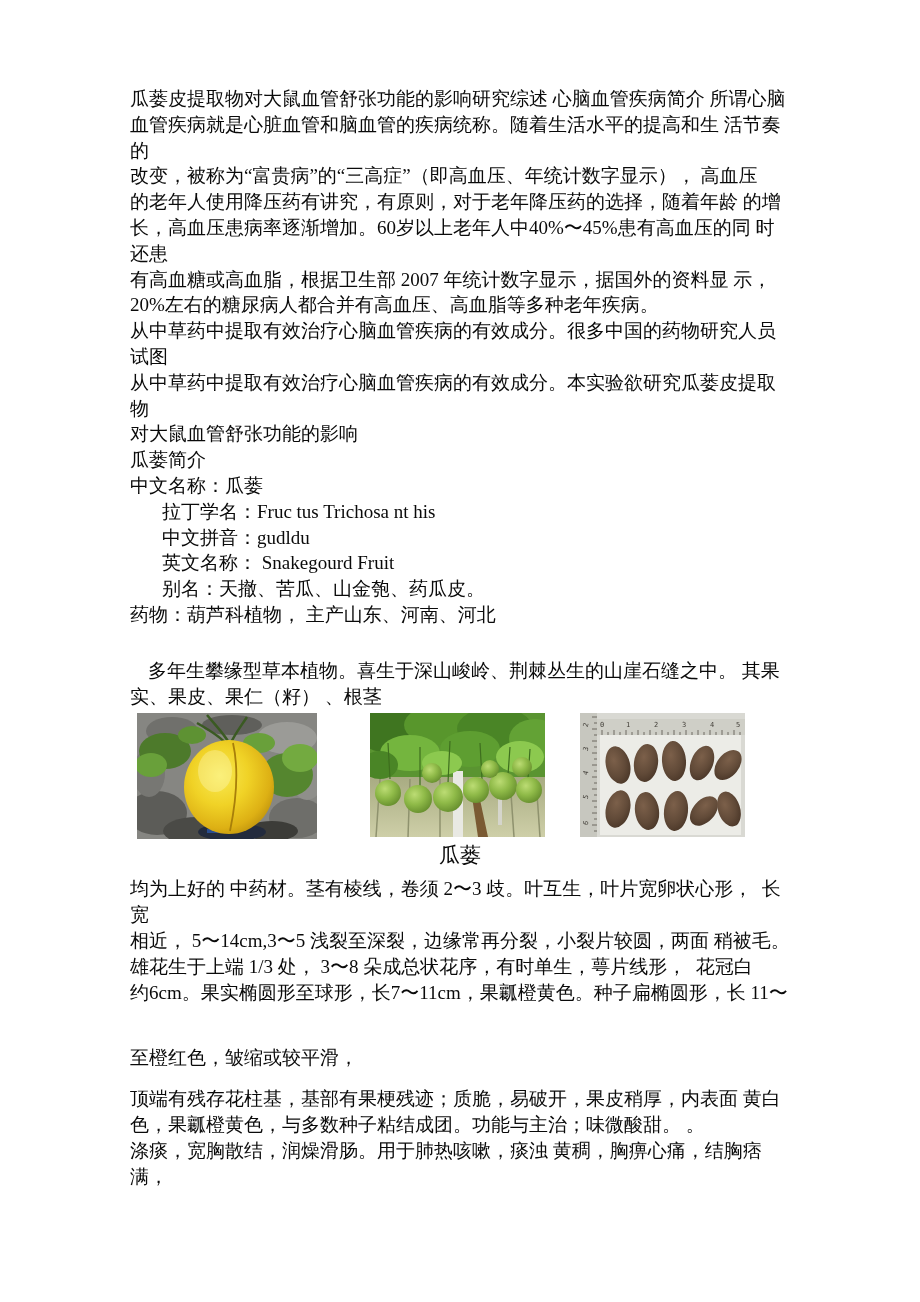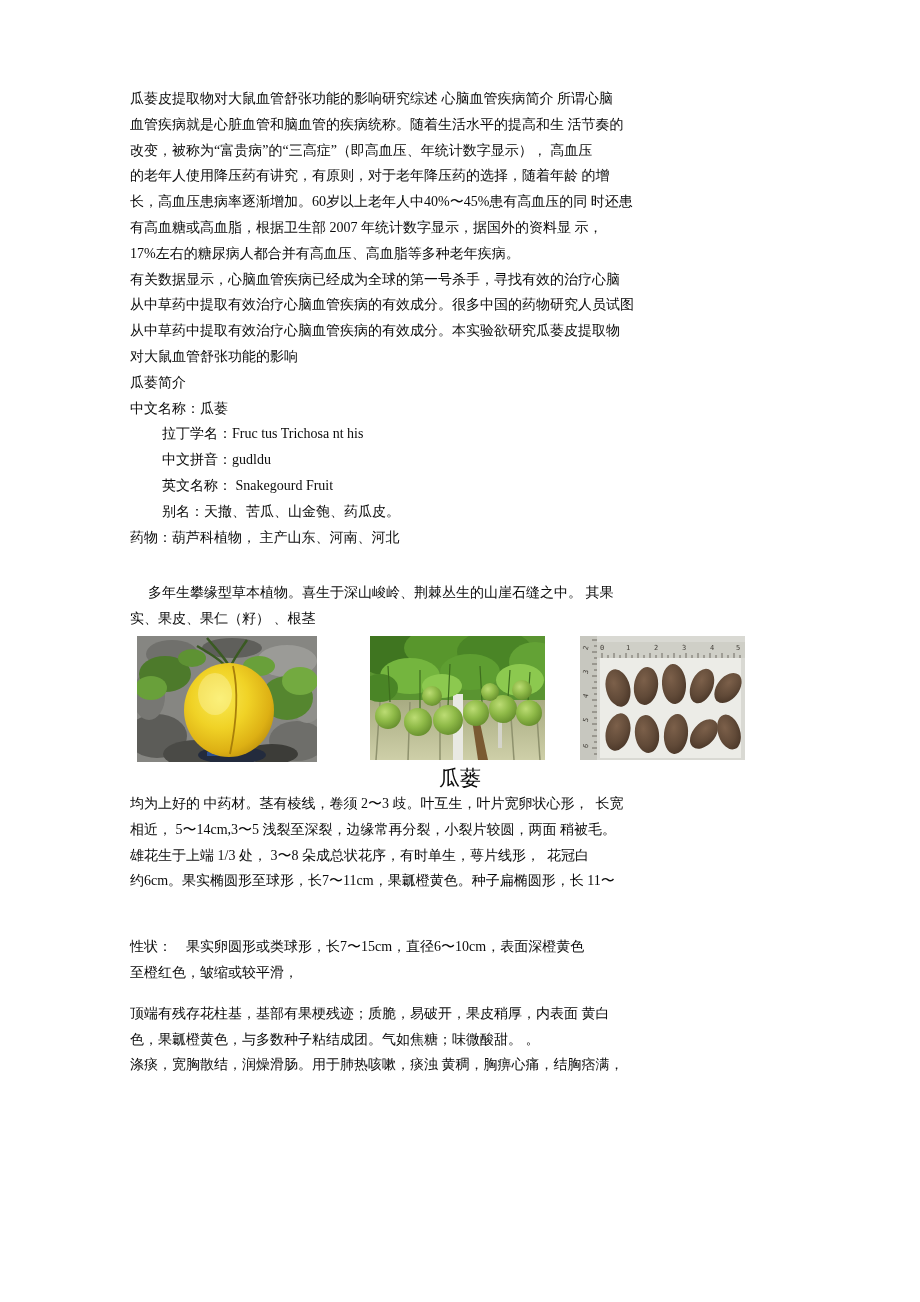--- a/index.html
+++ b/index.html
@@ -4,21 +4,21 @@
 <style>
   html,body { margin:0; padding:0; background:#ffffff; }
   body {
     width:920px; height:1302px;
     font-family:"Liberation Serif","DejaVu Serif",serif;
     color:#0a0a0a;
     overflow:hidden;
   }
   .page { padding:86px 130px 0 130px; width:660px; }
   .ln {
-    font-size:14px;
+    font-size:19px;
     line-height:25.8px;
     white-space:pre-wrap;
     font-weight:400;
     font-family:Liberation Serif, serif;
   }
   .ind-1 { padding-left:18px; }
   .ind-2 { padding-left:32px; }
   .gap-blank { height:30px; }
   .gap-mid   { height:40px; }
   .gap-small { height:15px; }
@@ -28,37 +28,36 @@
   .fig1 { margin-left:7px;  width:180px; height:126px; }
   .fig2 { margin-left:53px; width:175px; height:124px; }
   .fig3 { margin-left:35px; width:165px; height:124px; }
   .fig svg { display:block; }
 
   .caption {
     text-align:center;
     font-size:21px;
     line-height:26px;
     margin-top:3px;
-    margin-bottom:0;
+    margin-bottom:8px;
   }
   .ruler-num { font-family:"DejaVu Sans Mono",monospace; font-size:7px; fill:#44403a; }
 </style>
 </head>
 <body>
 
 <div class="page">
 
   <div class="ln">瓜蒌皮提取物对大鼠血管舒张功能的影响研究综述 心脑血管疾病简介 所谓心脑</div>
   <div class="ln">血管疾病就是心脏血管和脑血管的疾病统称。随着生活水平的提高和生 活节奏的</div>
   <div class="ln">改变，被称为“富贵病”的“三高症”（即高血压、年统计数字显示）， 高血压</div>
   <div class="ln">的老年人使用降压药有讲究，有原则，对于老年降压药的选择，随着年龄 的增</div>
   <div class="ln">长，高血压患病率逐渐增加。60岁以上老年人中40%〜45%患有高血压的同 时还患</div>
   <div class="ln">有高血糖或高血脂，根据卫生部 2007 年统计数字显示，据国外的资料显 示，</div>
-  <div class="ln">17%左右的糖尿病人都合并有高血压、高血脂等多种老年疾病。</div>
-  <div class="ln">有关数据显示，心脑血管疾病已经成为全球的第一号杀手，寻找有效的治疗心脑</div>
+  <div class="ln">20%左右的糖尿病人都合并有高血压、高血脂等多种老年疾病。</div>
   <div class="ln">从中草药中提取有效治疗心脑血管疾病的有效成分。很多中国的药物研究人员试图</div>
   <div class="ln">从中草药中提取有效治疗心脑血管疾病的有效成分。本实验欲研究瓜蒌皮提取物</div>
   <div class="ln">对大鼠血管舒张功能的影响</div>
   <div class="ln">瓜蒌简介</div>
   <div class="ln">中文名称：瓜蒌</div>
   <div class="ln ind-2">拉丁学名：Fruc tus Trichosa nt his</div>
   <div class="ln ind-2">中文拼音：gudldu</div>
   <div class="ln ind-2">英文名称： Snakegourd Fruit</div>
   <div class="ln ind-2">别名：天撤、苦瓜、山金匏、药瓜皮。</div>
   <div class="ln">药物：葫芦科植物， 主产山东、河南、河北</div>
@@ -251,22 +250,21 @@
 
   <div class="caption">瓜蒌</div>
 
   <div class="ln">均为上好的 中药材。茎有棱线，卷须 2〜3 歧。叶互生，叶片宽卵状心形，  长宽</div>
   <div class="ln">相近， 5〜14cm,3〜5 浅裂至深裂，边缘常再分裂，小裂片较圆，两面 稍被毛。</div>
   <div class="ln">雄花生于上端 1/3 处， 3〜8 朵成总状花序，有时单生，萼片线形，  花冠白</div>
   <div class="ln">约6cm。果实椭圆形至球形，长7〜11cm，果瓤橙黄色。种子扁椭圆形，长 11〜</div>
 
   <div class="gap-mid"></div>
 
-  <div class="ln">性状：    果实卵圆形或类球形，长7〜15cm，直径6〜10cm，表面深橙黄色</div>
   <div class="ln">至橙红色，皱缩或较平滑，</div>
 
   <div class="gap-small"></div>
 
   <div class="ln">顶端有残存花柱基，基部有果梗残迹；质脆，易破开，果皮稍厚，内表面 黄白</div>
-  <div class="ln">色，果瓤橙黄色，与多数种子粘结成团。气如焦糖；味微酸甜。 。</div>
+  <div class="ln">色，果瓤橙黄色，与多数种子粘结成团。功能与主治；味微酸甜。 。</div>
   <div class="ln">涤痰，宽胸散结，润燥滑肠。用于肺热咳嗽，痰浊 黄稠，胸痹心痛，结胸痞满，</div>
 
 </div>
 
 </body></html>

